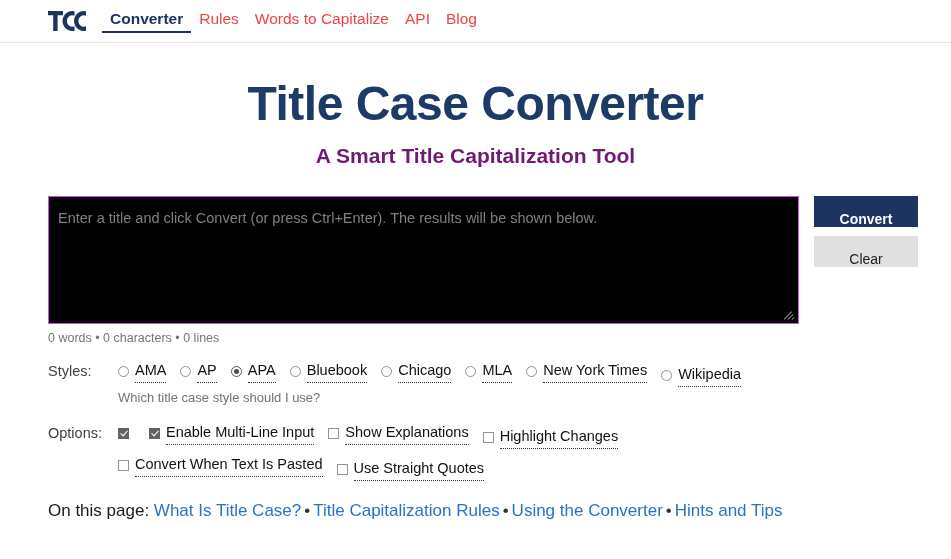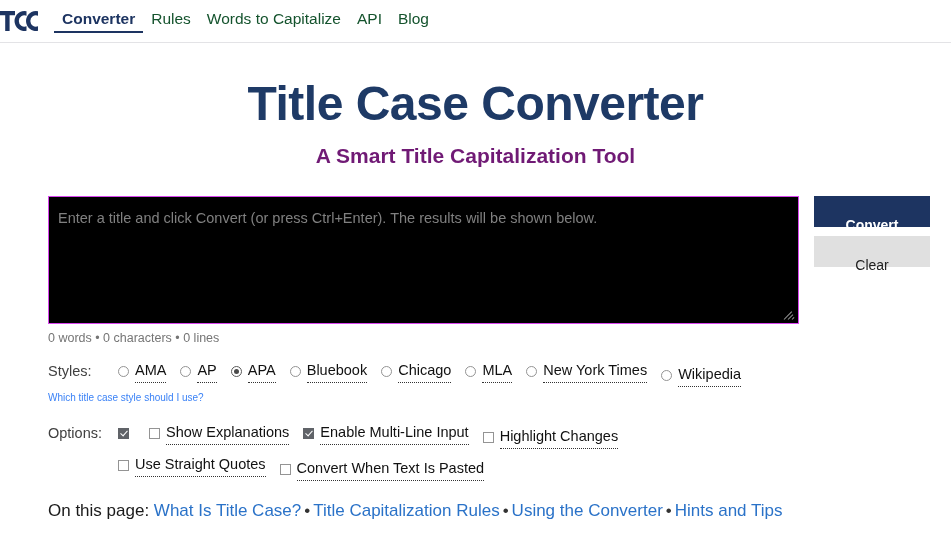--- a/index.html
+++ b/index.html
@@ -11,36 +11,37 @@
     font-family: "Liberation Sans", sans-serif;
     color: #222222;
   }
 
   
   .header {
     height: 43px;
     border-bottom: 1px solid #e3e3e6;
     display: flex;
     align-items: center;
+    padding-left: 48px;
     background: #ffffff;
   }
   .logo {
     width: 38px; height: 22px;
     margin-right: 16px;
     display: block;
     flex: 0 0 auto;
   }
   .nav {
     display: flex;
     align-items: baseline;
     gap: 0;
   }
   .nav-item {
     font-size: 15.5px;
-    color: #14532d;
+    color: #ef4444;
     text-decoration: none;
     padding: 0 8px;
     line-height: 20px;
     white-space: nowrap;
   }
   .nav-item.active {
     color: #1d3461;
     font-weight: bold;
     border-bottom: 2px solid #1d3461;
     padding-bottom: 2px;
@@ -105,29 +106,29 @@
     transform: rotate(-45deg);
   }
   .btn-col {
     margin-left: 15px;
     display: flex;
     flex-direction: column;
     gap: 9px;
     flex: 0 0 auto;
   }
   .btn {
-    width: 116px;
+    width: 104px;
     height: 31px;
     border: none;
     font-size: 14px;
     font-family: "Liberation Sans", sans-serif;
     cursor: pointer;
     line-height: 31px;
     text-align: center;
-    padding: 14px;
+    padding: 8px;
   }
   .btn-primary {
     background: #1d3461;
     color: #ffffff;
     font-weight: bold;
   }
   .btn-secondary {
     background: #e0e0e0;
     color: #222222;
   }
@@ -207,22 +208,23 @@
     transform: rotate(42deg);
   }
   .opt-text {
     font-size: 14.5px;
     color: #111111;
     border-bottom: 1px dotted #333333;
     padding-bottom: 1px;
     cursor: help;
   }
   .opt-hint {
-    font-size: 10px;
-    color: #3b82f6;
+    margin-left: 70px;
+    font-size: 13px;
+    color: #737373;
     line-height: 20px;
     margin-top: 1px;
   }
 
   
   .onpage {
     margin-top: 20px;
     font-size: 17px;
     color: #1a1a1a;
     line-height: 20px;
@@ -317,43 +319,43 @@
   </div>
 
   <div class="opt-block">
     <div class="opt-row">
       <span class="opt-label">Options:</span>
       <div class="opt-items">
         <label class="opt-item">
           <span class="checkbox checked"></span>
         </label>
         <label class="opt-item">
+          <span class="checkbox checked"></span>
+          <span class="opt-text">Enable Multi-Line Input</span>
+        </label>
+        <label class="opt-item">
           <span class="checkbox"></span>
           <span class="opt-text">Show Explanations</span>
-        </label>
-        <label class="opt-item">
-          <span class="checkbox checked"></span>
-          <span class="opt-text">Enable Multi-Line Input</span>
         </label>
         <label class="opt-item">
           <span class="checkbox"></span>
           <span class="opt-text">Highlight Changes</span>
         </label>
       </div>
     </div>
     <div class="opt-row">
       <span class="opt-label"></span>
       <div class="opt-items">
         <label class="opt-item">
           <span class="checkbox"></span>
+          <span class="opt-text">Convert When Text Is Pasted</span>
+        </label>
+        <label class="opt-item">
+          <span class="checkbox"></span>
           <span class="opt-text">Use Straight Quotes</span>
-        </label>
-        <label class="opt-item">
-          <span class="checkbox"></span>
-          <span class="opt-text">Convert When Text Is Pasted</span>
         </label>
       </div>
     </div>
   </div>
 
   <div class="onpage">
     <span>On this page:</span>
     <a href="#">What Is Title Case?</a><span class="sep">•</span><a href="#">Title Capitalization Rules</a><span class="sep">•</span><a href="#">Using the Converter</a><span class="sep">•</span><a href="#">Hints and Tips</a>
   </div>
 

